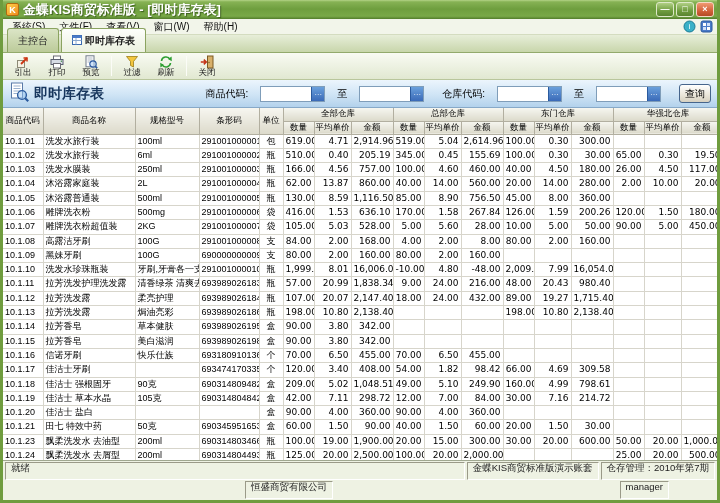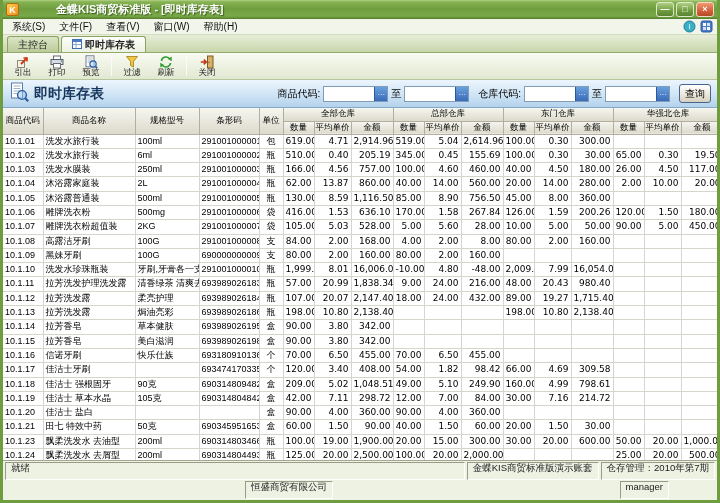--- a/index.html
+++ b/index.html
@@ -7,58 +7,58 @@
     font-family:"Liberation Sans","DejaVu Sans",sans-serif; }
   .window { width:720px; height:503px; border:3px solid #6f9c3e; border-top:none;
     display:flex; flex-direction:column; background:#fff; }
 
   
   .titlebar { height:19px; flex:0 0 19px; display:flex; align-items:center; padding:0 3px;
     background:linear-gradient(180deg,#b4d387 0%,#86b254 10%,#6e9e3e 48%,#79a948 85%,#527d2b 100%); }
   .app-icon { width:13px; height:13px; margin-right:4px; border-radius:2px;
     background:linear-gradient(135deg,#ffd34d,#f08a1d); border:1px solid #b06a10;
     color:#fff; font-size:9px; font-weight:bold; text-align:center; line-height:12px; }
-  .title-text { color:#fff; font-size:11px; font-weight:bold; text-shadow:1px 1px 1px #3c5e1d; flex:1;
-    white-space:nowrap; overflow:hidden;margin-left:33px; }
+  .title-text { color:#fff; font-size:13px; font-weight:bold; text-shadow:1px 1px 1px #3c5e1d; flex:1;
+    white-space:nowrap; overflow:hidden; }
   .win-btns { display:flex; gap:2px; }
   .win-btn { width:18px; height:15px; border-radius:3px; border:1px solid #dde8c8;
     background:linear-gradient(180deg,#b0cf84,#6f9c3e 60%,#5a8430);
     color:#fff; font-size:9px; font-weight:bold; text-align:center; line-height:13px; cursor:default; }
   .win-btn.close { background:linear-gradient(180deg,#f09a72,#d2613a 60%,#b44a26); border-color:#f4d8c4; }
 
   
   .menubar { height:16px; flex:0 0 16px; background:#f2f5ea; border-bottom:1px solid #d4dcc0;
     display:flex; align-items:center; font-size:10px; padding:0 2px; }
   .menu-item { padding:0 7px; color:#111; }
   .menu-spacer { flex:1; }
   .mini-icon { width:13px; height:13px; margin:0 2px; display:inline-block; }
 
   
   .tabstrip { height:18px; flex:0 0 18px; background:linear-gradient(180deg,#e7eed9,#c8d6ab);
     border-bottom:1px solid #93aa6c; display:flex; align-items:flex-end; padding:0 4px; gap:2px; }
-  .tab { height:16px; padding:0 10px; font-size:10px; display:flex; align-items:center; gap:3px;
+  .tab { height:24px; padding:0 10px; font-size:10px; display:flex; align-items:center; gap:3px;
     border:1px solid #8ba360; border-bottom:none; border-radius:3px 3px 0 0;
     background:linear-gradient(180deg,#dbe5c6,#bccb9a); color:#222; }
   .tab.active { background:linear-gradient(180deg,#fdfefb,#ecf1e0); font-weight:bold; }
 
   
   .toolbar { height:27px; flex:0 0 27px; background:linear-gradient(180deg,#f9fbf3,#e1e8d1);
     border-bottom:1px solid #b9c69c; display:flex; align-items:center; padding:0 3px; }
   .tb-btn { width:34px; height:25px; display:flex; flex-direction:column; align-items:center;
     justify-content:center; border:1px solid transparent; border-radius:2px; }
   .tb-icon { height:13px; display:flex; align-items:center; }
   .tb-label { font-size:8.5px; color:#1a1a1a; line-height:9px; }
   .tb-sep { width:1px; height:20px; background:#aeb98f; border-right:1px solid #fbfcf7; margin:0 3px; }
 
   
   .filterband { height:28px; flex:0 0 28px; display:flex; align-items:center; padding:0 6px;
     background:linear-gradient(180deg,#ecf5fd 0%,#cfe4f5 55%,#b3d2ec 100%);
     border-bottom:1px solid #87a9c8; }
   .report-title { font-size:14px; font-weight:bold; color:#16355c; margin:0 8px 0 5px; white-space:nowrap; }
-  .filters { flex:1; display:flex; align-items:center; justify-content:flex-end; gap:3px; }
+  .filters { flex:1; display:flex; align-items:center; justify-content:flex-end; gap:12px; }
   .f-label { font-size:10px; color:#000; white-space:nowrap; }
   .f-input { display:flex; align-items:center; border:1px solid #7f9db9; background:#fff; height:16px; }
   .f-input input { width:50px; height:14px; border:none; outline:none; font-size:9px; padding:0 2px; }
   .lookup { width:13px; height:14px; background:linear-gradient(180deg,#6aa0dc,#3a6ab8);
     border-left:1px solid #2a5a9e; color:#fff; font-size:8px; line-height:12px; text-align:center; }
   .query-btn { margin-left:6px; width:32px; height:19px; font-size:10px;
     border:1px solid #46658c; border-radius:3px;
     background:linear-gradient(180deg,#ffffff,#ece8dc 55%,#d6d0c0); }
 
   

